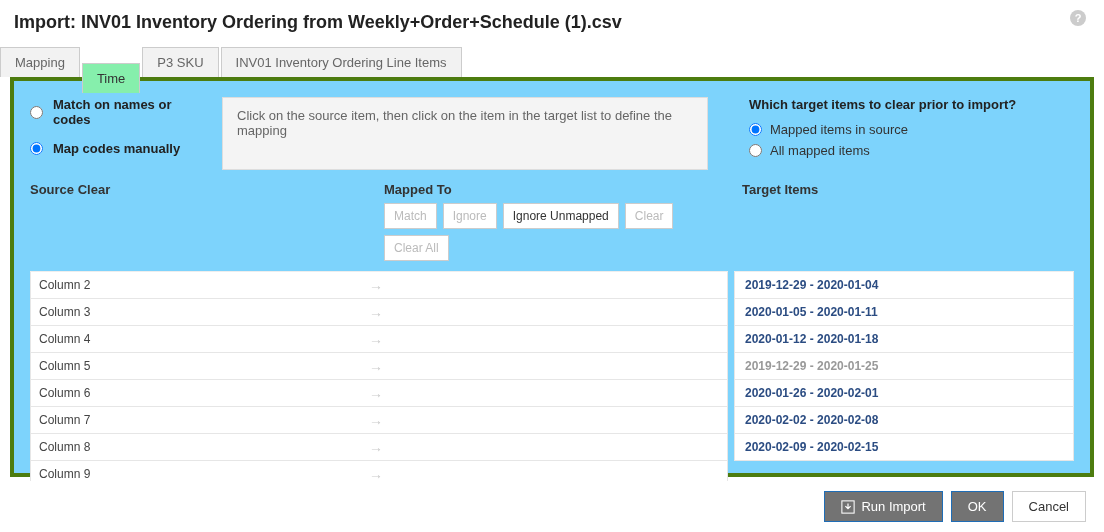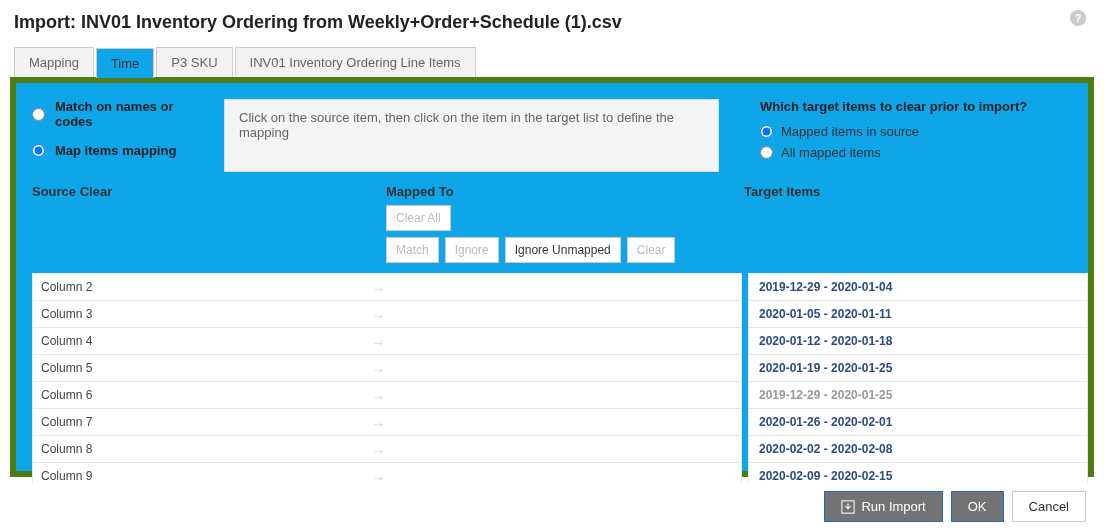--- a/index.html
+++ b/index.html
@@ -29,44 +29,43 @@
     cursor: pointer;
   }
   .page-title {
     font-size: 18px;
     font-weight: bold;
     color: #222;
     padding: 12px 0 14px 14px;
   }
   .tabs {
     display: flex;
-    padding-left: 14px;
   }
   .tab {
     padding: 7px 14px;
     border: 1px solid #ccc;
     border-bottom: none;
     background: #f2f2f2;
     font-size: 13px;
     color: #666;
     margin-right: 2px;
     cursor: pointer;
     position: relative;
     z-index: 1;
   }
   .tab.active {
-    background: #0ea5e9;
-    color: #333;
-    top: 1px;
+    background: #86efac;
+    color: #333;
+    top: 16px;
   }
   .panel {
-    border: 6px solid #4d7c0f;
+    border: 4px solid #4d7c0f;
     margin: 0 10px 0 10px;
-    padding: 16px 0 10px 16px;
-    background: #0ea5e9;
+    padding: 16px 16px 10px 16px;
+    background: #7dd3fc;
     height: 400px;
     position: relative;
   }
   .top-row {
     display: flex;
     gap: 16px;
     margin-bottom: 10px;
   }
   .radio-col {
     width: 176px;
@@ -262,21 +261,21 @@
 <div class="panel">
 
   <div class="top-row">
     <div class="radio-col">
       <div class="radio-row">
         <input type="radio" name="mode" style="">
         <label>Match on names or codes</label>
       </div>
       <div class="radio-row">
         <input type="radio" name="mode" checked="" style="">
-        <label>Map items mapping</label>
+        <label>Map codes manually</label>
       </div>
     </div>
     <div class="hint-box">Click on the source item, then click on the item in the target list to define the mapping</div>
     <div class="clear-col">
       <div class="q">Which target items to clear prior to import?</div>
       <div class="opt">
         <input type="radio" name="clear" checked="" style="">
         <label>Mapped items in source</label>
       </div>
       <div class="opt">
@@ -284,27 +283,27 @@
         <label>All mapped items</label>
       </div>
     </div>
   </div>
 
   <div class="headers-row">
     <div class="hdr-source">Source Clear</div>
     <div class="mapped-block">
       <div class="hdr-mapped">Mapped To</div>
       <div class="btn-row">
-        <div class="smallbtn">Clear All</div>
-      </div>
-      <div class="btn-row">
         <div class="smallbtn">Match</div>
         <div class="smallbtn">Ignore</div>
         <div class="smallbtn enabled">Ignore Unmapped</div>
         <div class="smallbtn">Clear</div>
+      </div>
+      <div class="btn-row">
+        <div class="smallbtn">Clear All</div>
       </div>
     </div>
     <div class="hdr-target">Target Items</div>
   </div>
 
   <div class="lists-row">
     <div class="source-box">
       <div class="source-scroll">
         <div class="src-row">
           <span class="src-name">Column 2</span>
@@ -339,21 +338,20 @@
           <span class="arrow">→</span>
         </div>
       </div>
     </div>
 
     <div class="target-box">
       <div class="target-scroll">
         <div class="tgt-row">2019-12-29 - 2020-01-04</div>
         <div class="tgt-row">2020-01-05 - 2020-01-11</div>
         <div class="tgt-row">2020-01-12 - 2020-01-18</div>
-        <div class="tgt-row">2020-01-19 - 2020-01-25</div>
         <div class="tgt-row muted">2019-12-29 - 2020-01-25</div>
         <div class="tgt-row">2020-01-26 - 2020-02-01</div>
         <div class="tgt-row">2020-02-02 - 2020-02-08</div>
         <div class="tgt-row">2020-02-09 - 2020-02-15</div>
       </div>
     </div>
   </div>
 
 </div>
 

